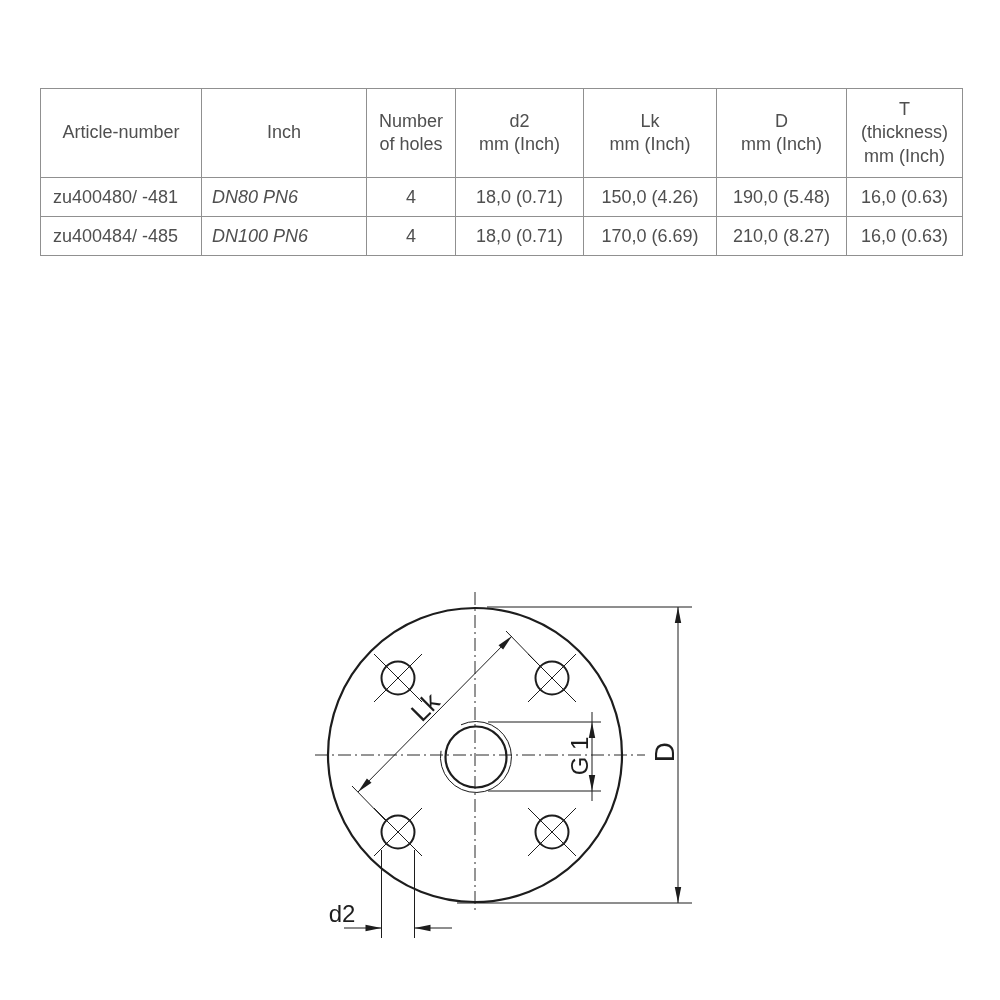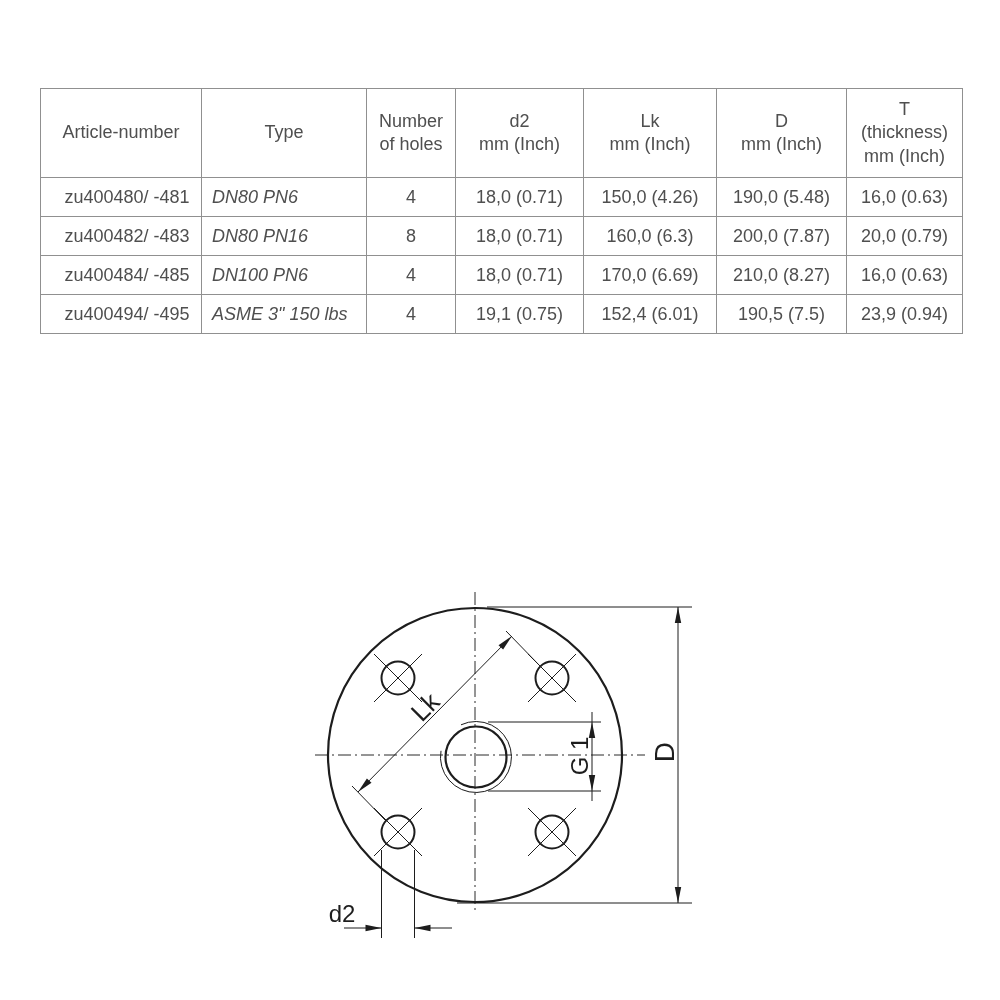--- a/index.html
+++ b/index.html
@@ -11,21 +11,21 @@
     position:absolute; left:40px; top:88px; width:922px;
     border-collapse:collapse; table-layout:fixed;
     color:#4f4f4f; font-size:18px;
   }
   table.spec th, table.spec td { border:1px solid #909090; padding:0; }
   table.spec th {
     height:88px; font-weight:normal; white-space:pre-line;
     text-align:center; vertical-align:middle; line-height:1.3;
   }
   table.spec td { height:38px; text-align:center; vertical-align:middle; }
-  table.spec td.col-article { text-align:center; padding-left:12px;margin-left:48px; }
+  table.spec td.col-article { text-align:left; padding-left:12px;margin-left:48px; }
   table.spec td.col-type    { text-align:left; padding-left:10px;font-style:italic; }
   svg.drawing { position:absolute; left:0; top:560px; }
   svg.drawing text {
     font-family:"Liberation Sans", sans-serif; fill:#1d1d1d; stroke:none;
   }
 </style>
 </head>
 <body>
 
 <div class="canvas">
@@ -36,21 +36,21 @@
         <col style="width:165px">
         <col style="width:89px">
       <col style="width:128px">
         <col style="width:133px">
         <col style="width:130px">
       <col style="width:116px">
     </colgroup>
     <thead>
       <tr>
         <th>Article-number</th>
-        <th>Type</th>
+        <th>Inch</th>
         <th>Number
 of holes</th>
         <th>d2
 mm (Inch)</th>
         <th>Lk
 mm (Inch)</th>
         <th>D
 mm (Inch)</th>
         <th>T
 (thickness)
@@ -61,45 +61,27 @@
       <tr>
         <td class="col-article">zu400480/ -481</td>
         <td class="col-type">DN80 PN6</td>
         <td>4</td>
         <td>18,0 (0.71)</td>
         <td>150,0 (4.26)</td>
         <td>190,0 (5.48)</td>
         <td>16,0 (0.63)</td>
       </tr>
       <tr>
-        <td class="col-article">zu400482/ -483</td>
-        <td class="col-type">DN80 PN16</td>
-        <td>8</td>
-        <td>18,0 (0.71)</td>
-        <td>160,0 (6.3)</td>
-        <td>200,0 (7.87)</td>
-        <td>20,0 (0.79)</td>
-      </tr>
-      <tr>
         <td class="col-article">zu400484/ -485</td>
         <td class="col-type">DN100 PN6</td>
         <td>4</td>
         <td>18,0 (0.71)</td>
         <td>170,0 (6.69)</td>
         <td>210,0 (8.27)</td>
         <td>16,0 (0.63)</td>
-      </tr>
-      <tr>
-        <td class="col-article">zu400494/ -495</td>
-        <td class="col-type">ASME 3" 150 lbs</td>
-        <td>4</td>
-        <td>19,1 (0.75)</td>
-        <td>152,4 (6.01)</td>
-        <td>190,5 (7.5)</td>
-        <td>23,9 (0.94)</td>
       </tr>
     </tbody>
   </table>
 
   <svg class="drawing" width="1000" height="440" viewBox="0 560 1000 440">
 
     <g stroke="#2a2a2a" stroke-width="1" fill="none" stroke-dasharray="13 4 2 4">
       <line x1="475" y1="592" x2="475" y2="913"></line>
       <line x1="315" y1="755" x2="645" y2="755"></line>
     </g>

